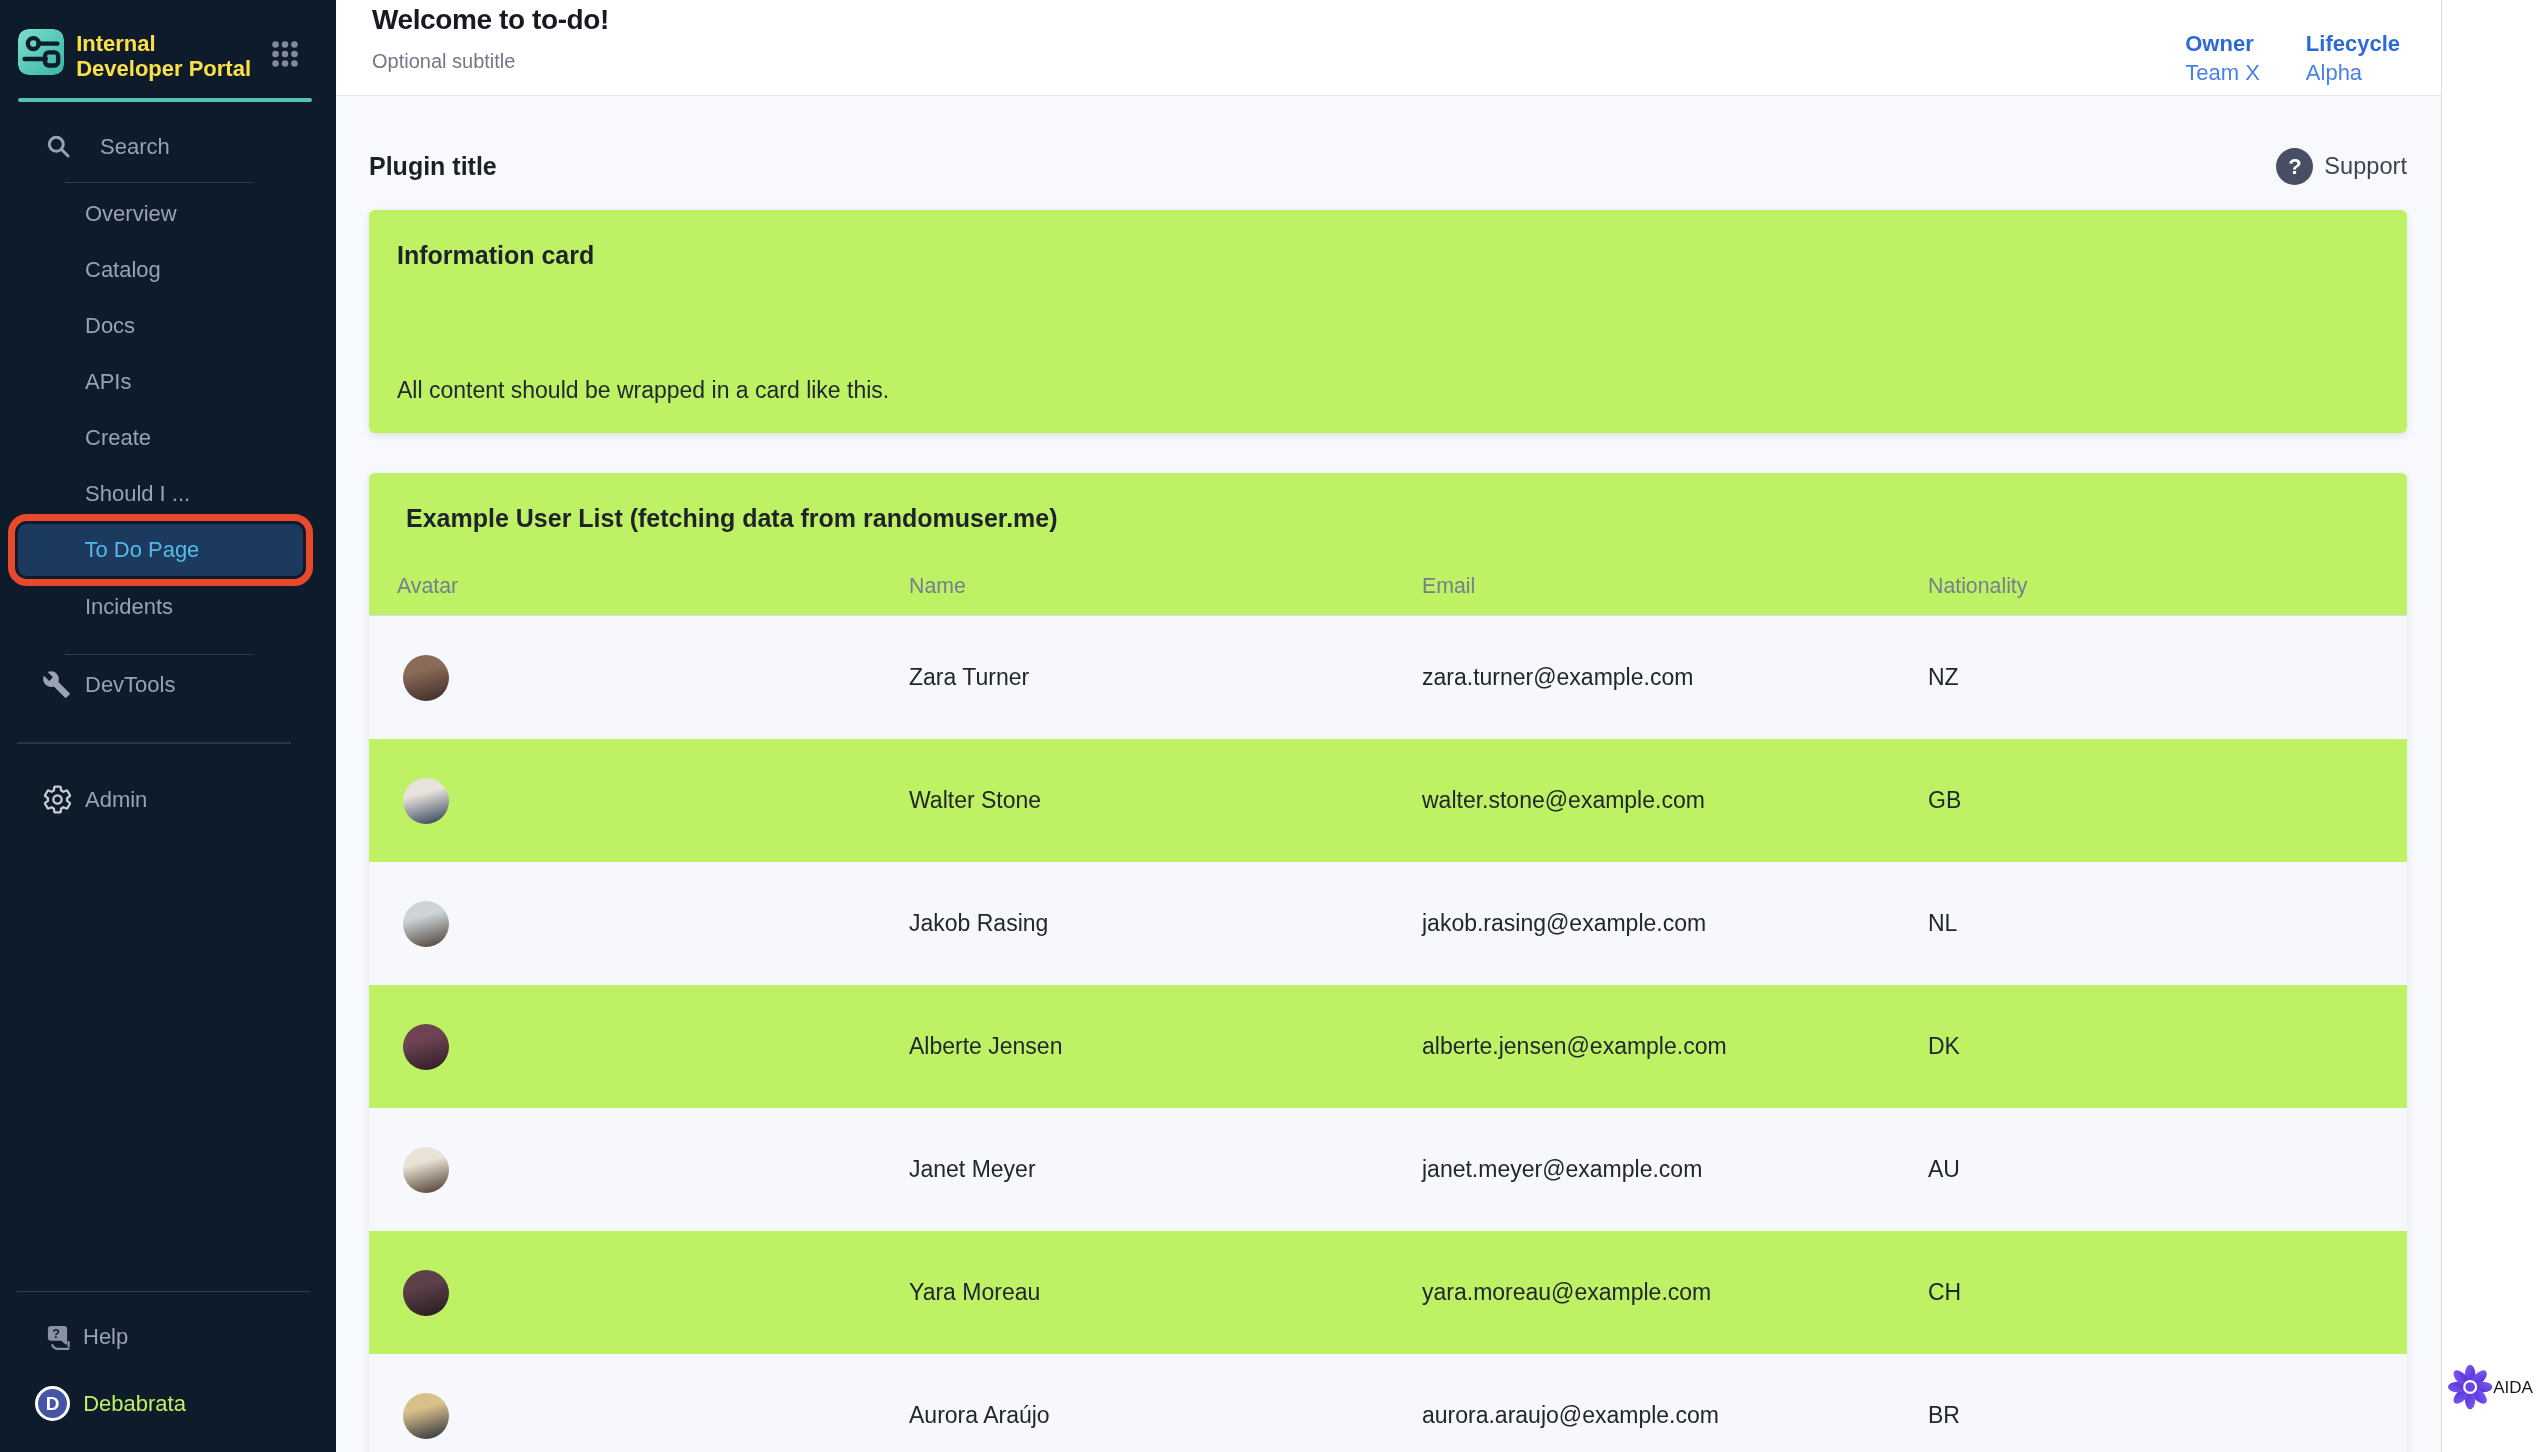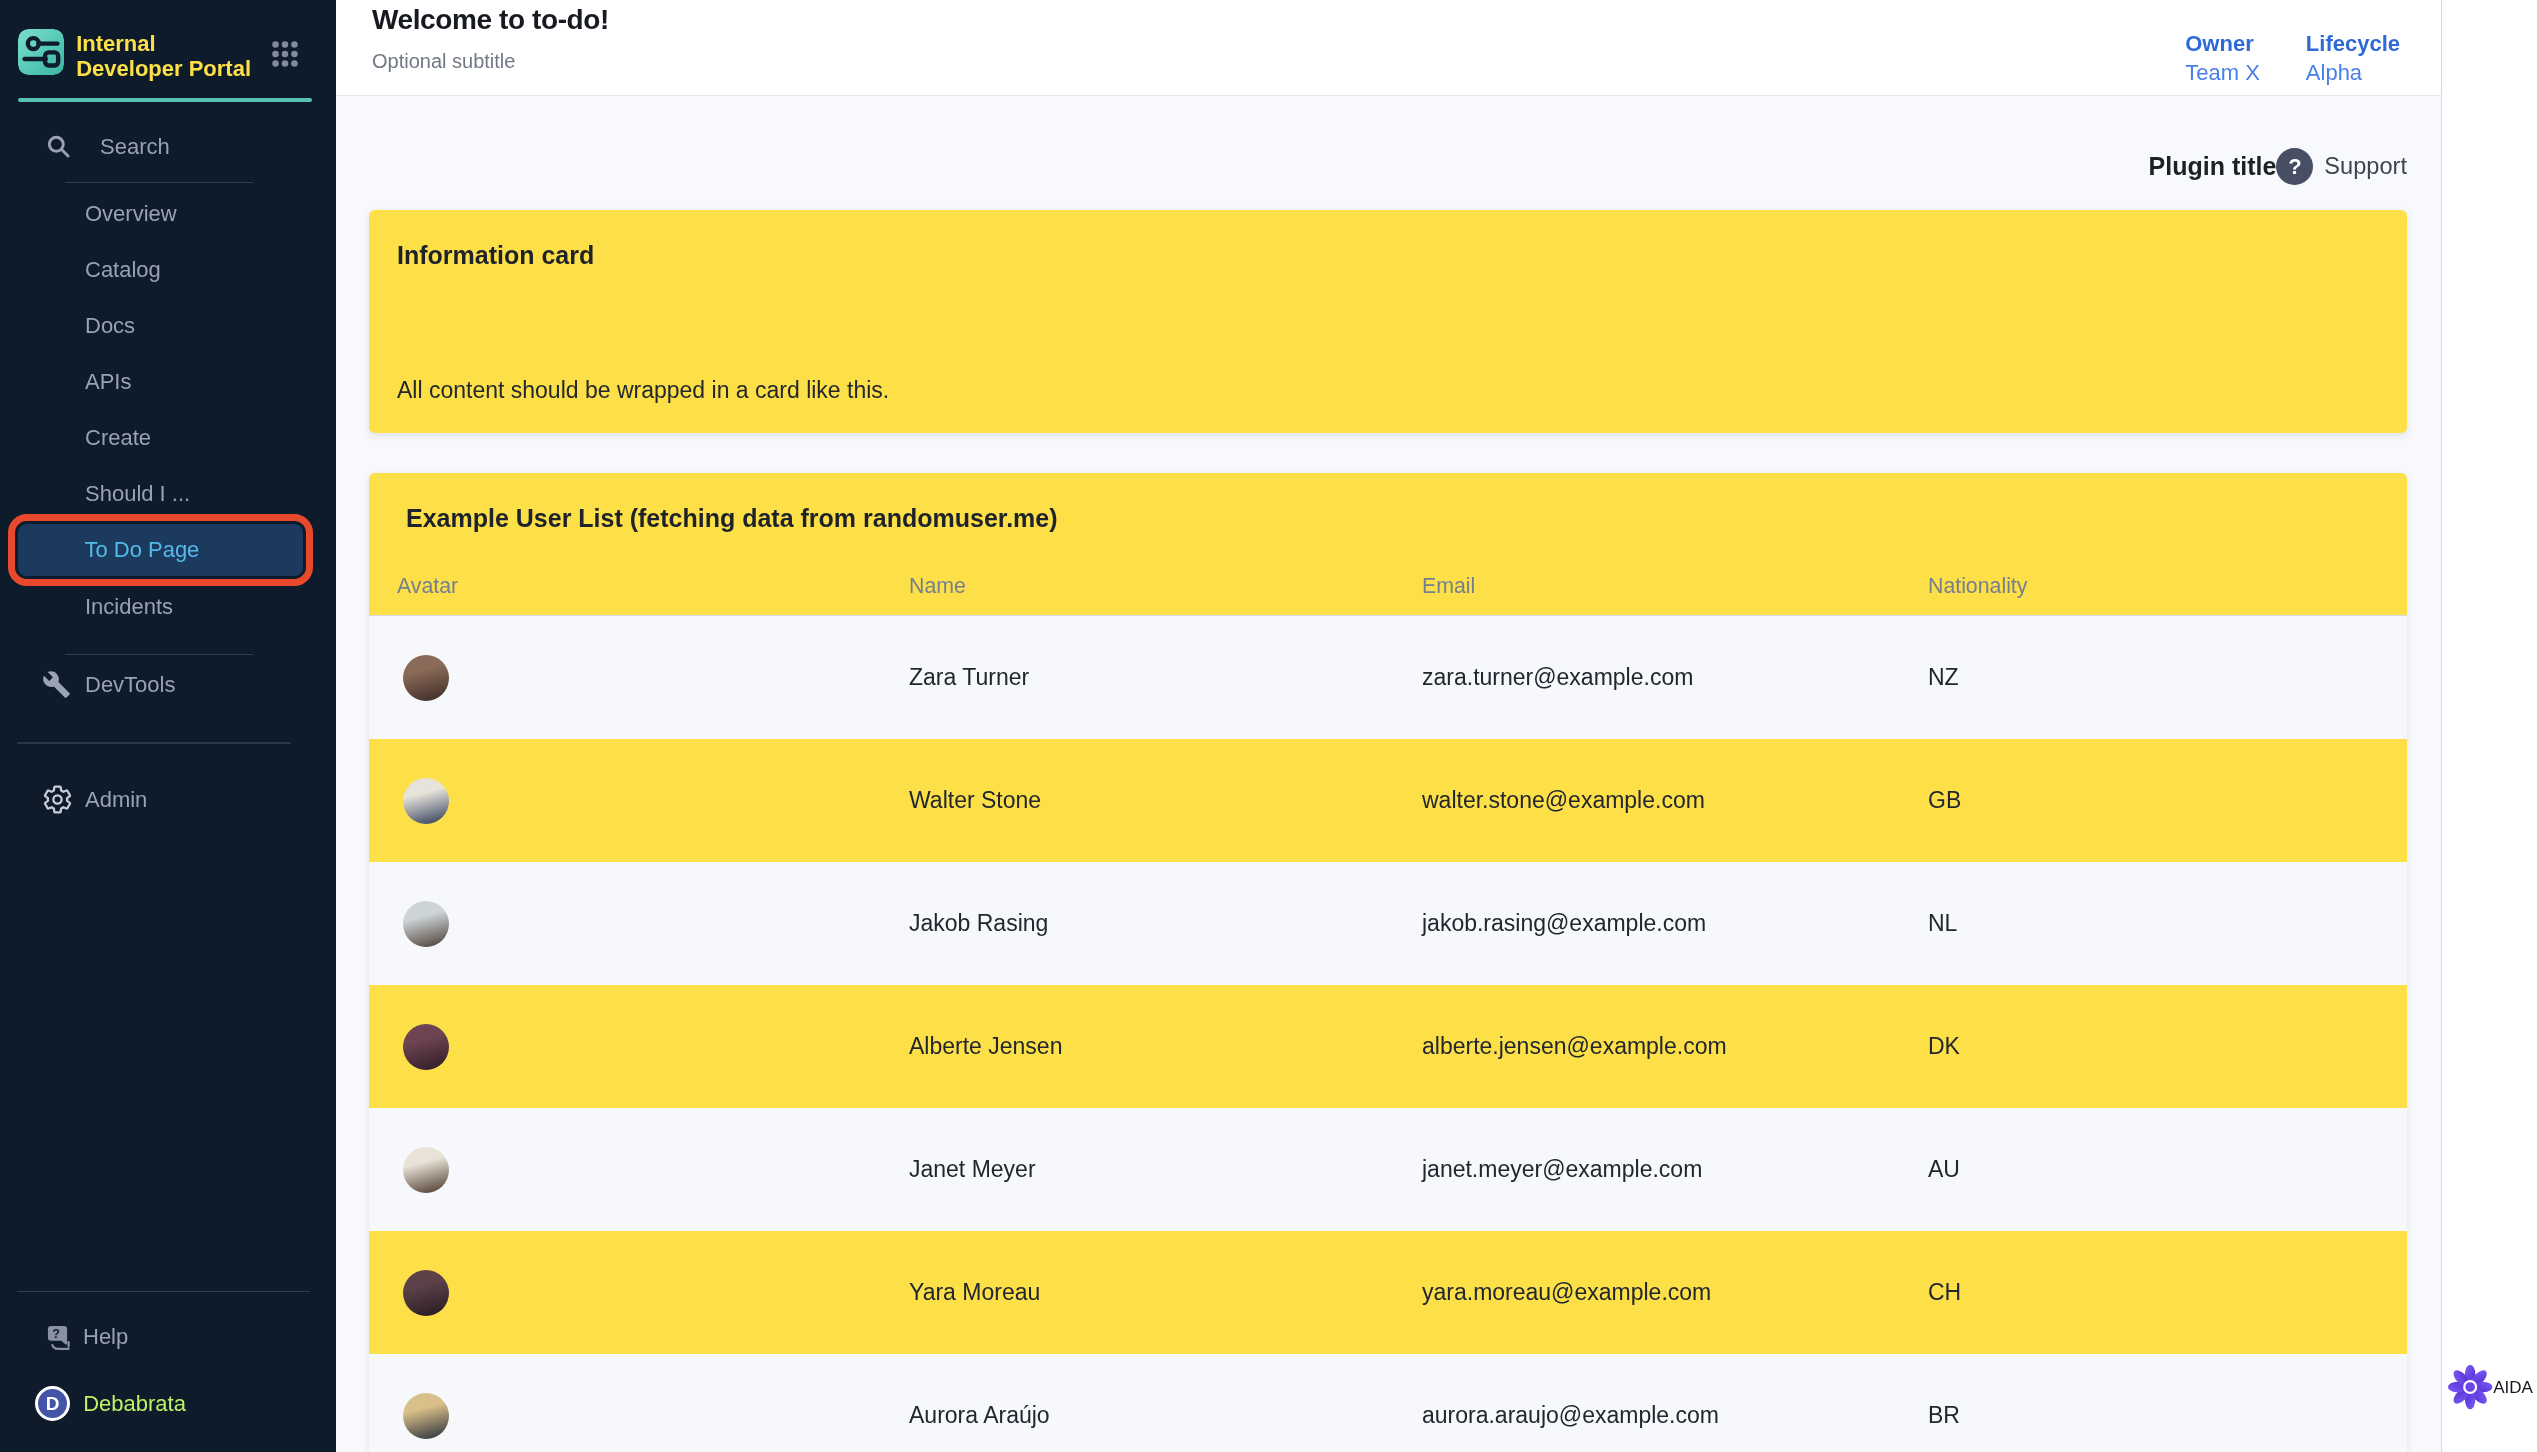--- a/index.html
+++ b/index.html
@@ -51,28 +51,28 @@
   .page-header { height:96px; background:#ffffff; border-bottom:1.5px solid #e7e9f0;
     position:relative; flex:none; }
   .page-header h1 { position:absolute; left:36px; top:4.4px; font-size:28px;
     letter-spacing:-0.4px; color:#171a21; }
   .page-header .subtitle { position:absolute; left:36px; top:50px; font-size:20px; color:#717885; }
   .meta { position:absolute; right:41px; top:31px; display:flex; gap:46px; }
   .meta .m-label { font-size:22px; font-weight:bold; color:#2e6ad7; cursor:pointer; }
   .meta .m-value { font-size:22px; color:#4880e8; margin-top:2.9px; cursor:pointer; }
 
   .content { flex:1; padding:0 34px 0 33px; overflow:hidden; }
-  .plugin-row { margin-top:52px; display:flex; align-items:center; justify-content:flex-end;margin-left:7px; }
+  .plugin-row { margin-top:52px; display:flex; align-items:center; justify-content:space-between; }
   .plugin-title { font-size:25px; font-weight:bold; color:#1c2027; }
   .support { display:flex; align-items:center; gap:11px; cursor:pointer; }
   .q-circle { width:37px; height:37px; border-radius:50%; background:#484e63; color:#ffffff;
     font-size:22px; font-weight:bold; display:flex; align-items:center; justify-content:center; }
   .support .label { font-size:23.6px; color:#3f4452; }
 
-  .card { background:#fde047; border-radius:5.9px; box-shadow:0 2.2px 7.4px rgba(25,30,50,0.10); }
+  .card { background:#bef264; border-radius:5.9px; box-shadow:0 2.2px 7.4px rgba(25,30,50,0.10); }
   .info-card { margin-top:25px; height:223px; padding:31px 28px 29px 28px;
     display:flex; flex-direction:column; justify-content:space-between; }
   .info-card .title { font-size:25px; font-weight:bold; color:#1e222b; }
   .info-card .body { font-size:23px; color:#23272f; }
 
   .table-card { margin-top:40px; height:1030px; padding-top:31px; }
   .table-card .title { margin-left:37px; font-size:25px; font-weight:bold; color:#1e222b; }
   .tgrid { display:grid; grid-template-columns:512px 513px 506px 1fr; align-items:center;
     padding-left:28px; }
   .thead { margin-top:41px; padding-bottom:16px; border-bottom:1.5px solid #dadce3; }

